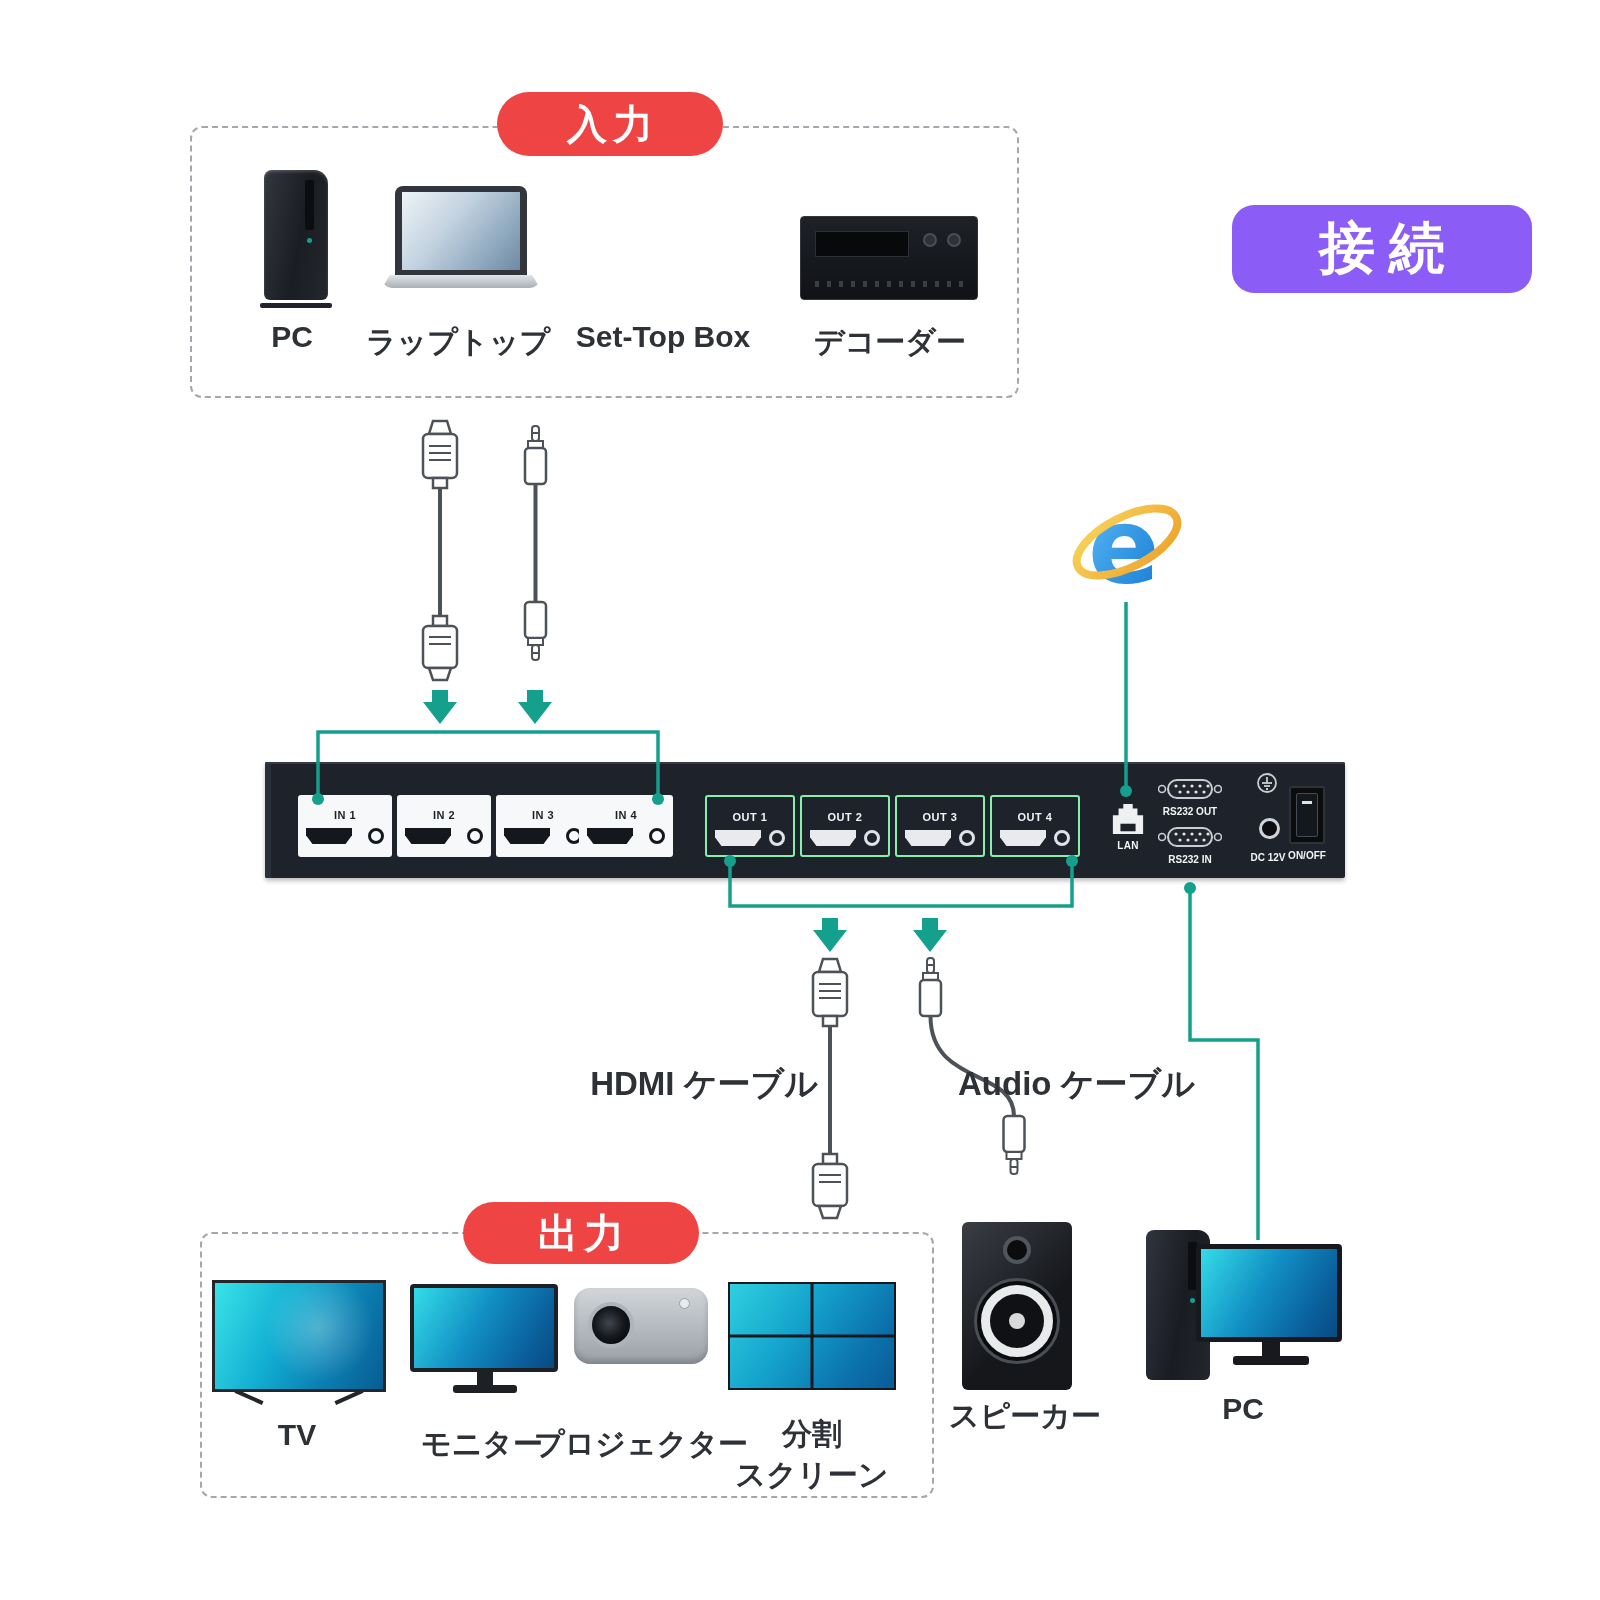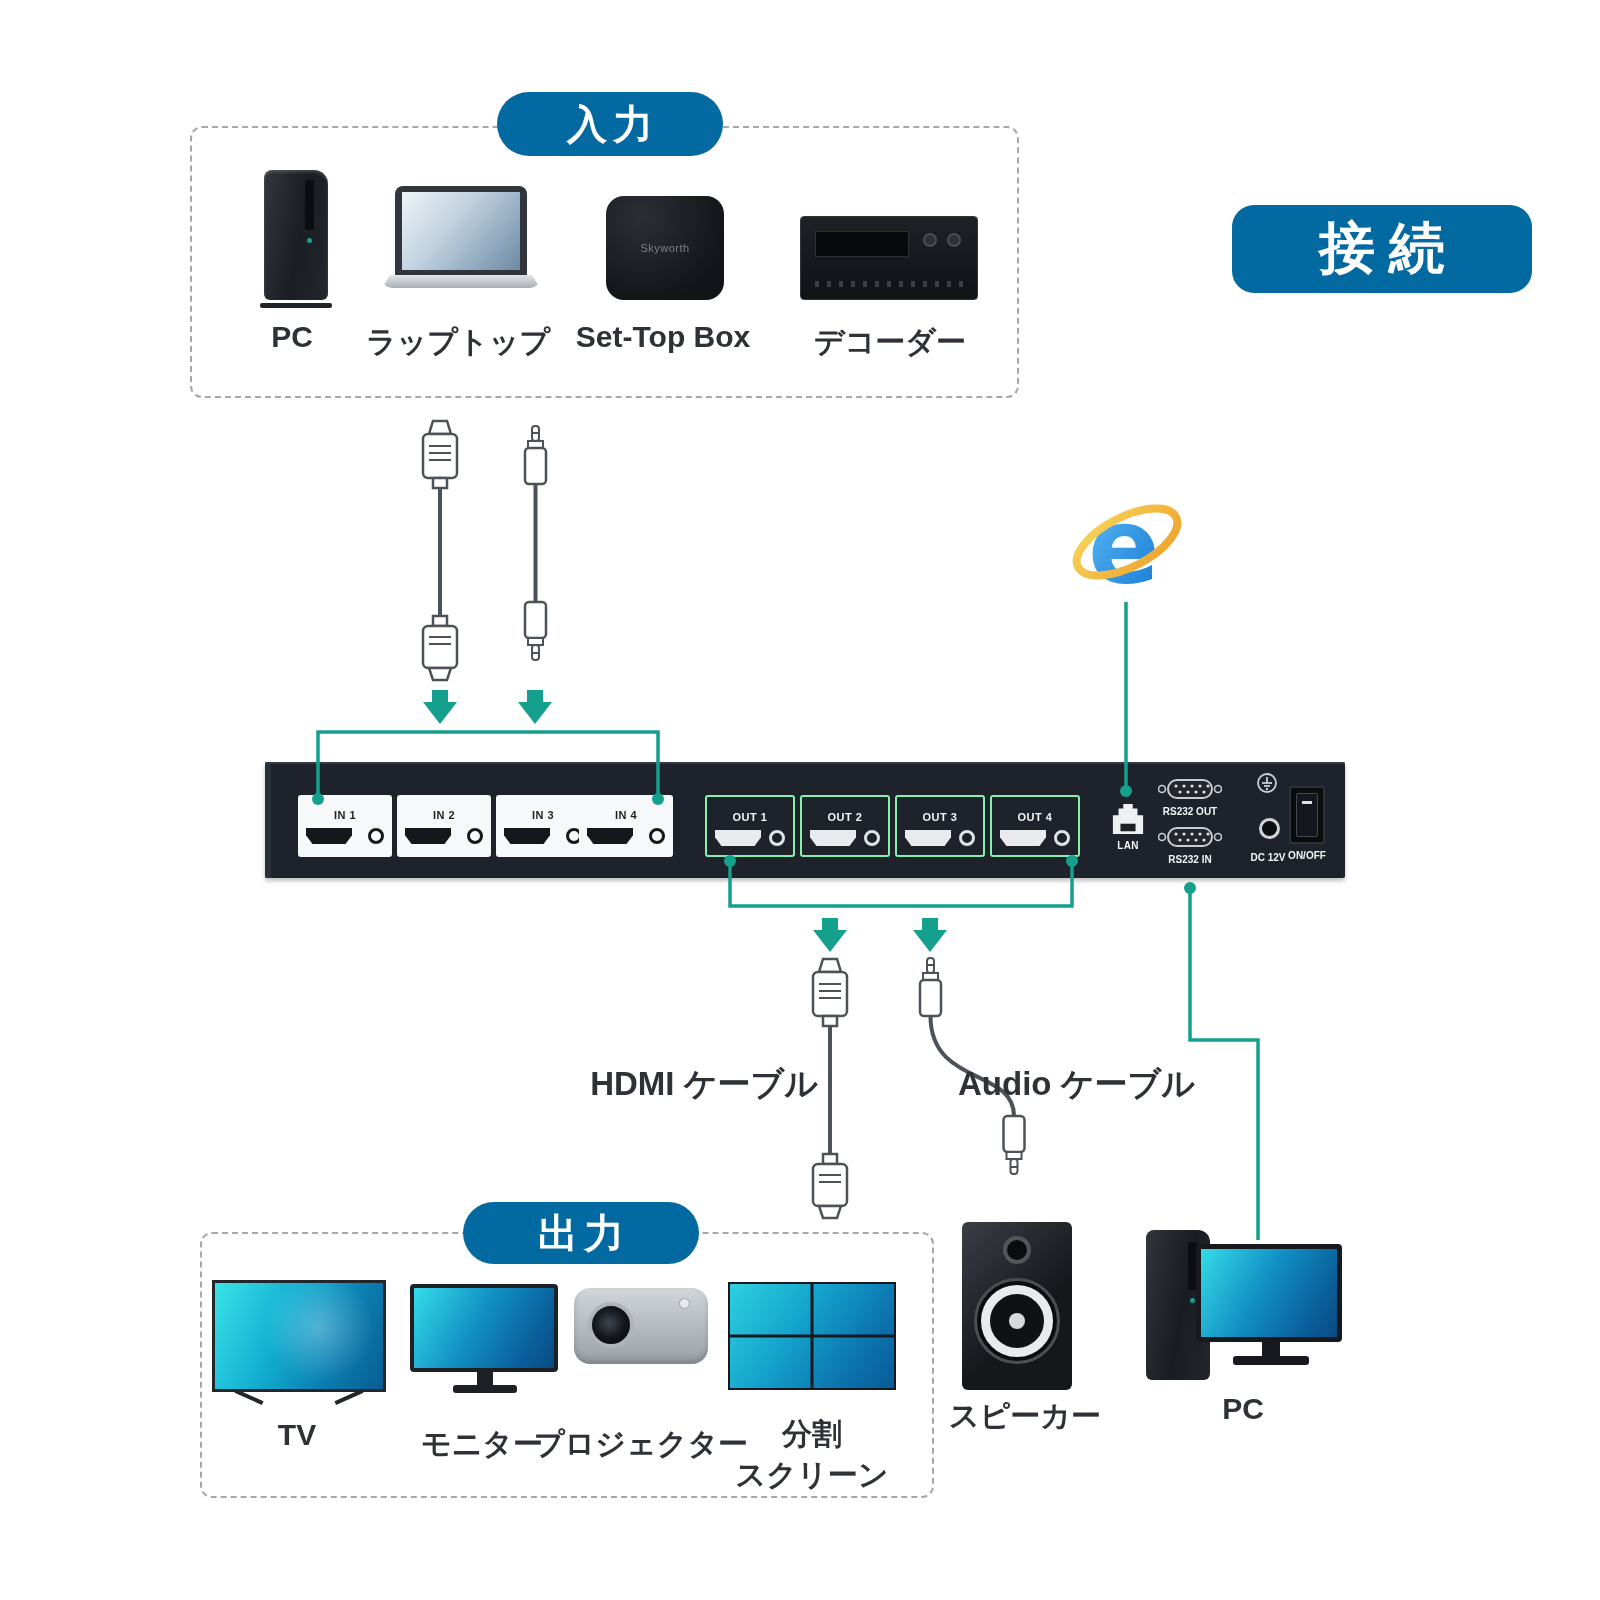--- a/index.html
+++ b/index.html
@@ -4,25 +4,25 @@
 <style>
   html,body{margin:0;padding:0;background:#fff;}
   .canvas{position:relative;width:1600px;height:1600px;background:#ffffff;
           font-family:"Liberation Sans", sans-serif;overflow:hidden;}
   .abs{position:absolute;}
 
   
   .dash-box{position:absolute;border:2px dashed #a2a8ae;border-radius:12px;background:transparent;}
 
   
-  .badge{position:absolute;background:#0369a1;color:#fff;display:flex;align-items:center;justify-content:center;
+  .badge{position:absolute;background:#ef4444;color:#fff;display:flex;align-items:center;justify-content:center;
          border-radius:36px;font-weight:bold;z-index:6;letter-spacing:6px;padding-left:6px;box-sizing:border-box;font-family:Liberation Serif, serif;}
   .badge-in{left:497px;top:92px;width:226px;height:64px;font-size:40px;}
   .badge-out{left:463px;top:1202px;width:236px;height:62px;font-size:40px;}
-  .conn-title{position:absolute;left:1232px;top:205px;width:300px;height:88px;background:#0369a1;border-radius:22px;
+  .conn-title{position:absolute;left:1232px;top:205px;width:300px;height:88px;background:#8b5cf6;border-radius:22px;
               color:#fff;font-size:56px;font-weight:bold;display:flex;align-items:center;justify-content:center;
               letter-spacing:14px;padding-left:14px;box-sizing:border-box;z-index:6;}
 
   
   .dev-label{position:absolute;transform:translateX(-50%);font-size:30px;font-weight:bold;color:#2e3237;
              white-space:nowrap;z-index:4;}
   .dev-label.multiline{white-space:pre-line;text-align:center;}
   .cable-label{position:absolute;font-size:33px;font-weight:bold;color:#2e3237;z-index:4;}
 
   
@@ -151,23 +151,20 @@
     <div class="tower-base"></div>
   </div>
 
   <div class="abs laptop">
     <div class="laptop-screen">
       <div class="laptop-display"></div>
     </div>
     <div class="laptop-base"></div>
   </div>
 
-  <div class="abs stb">
-    <span class="stb-brand">Skyworth</span>
-  </div>
 
   <div class="decoder">
     <div class="decoder-screen"></div>
     <div class="decoder-knob" style="right:40px;top:16px;"></div>
     <div class="decoder-knob" style="right:16px;top:16px;"></div>
     <div class="decoder-dots"></div>
   </div>
 
   <div class="dev-label" style="left:292px;top:320px;">PC</div>
   <div class="dev-label" style="left:458px;top:322px;">ラップトップ</div>

